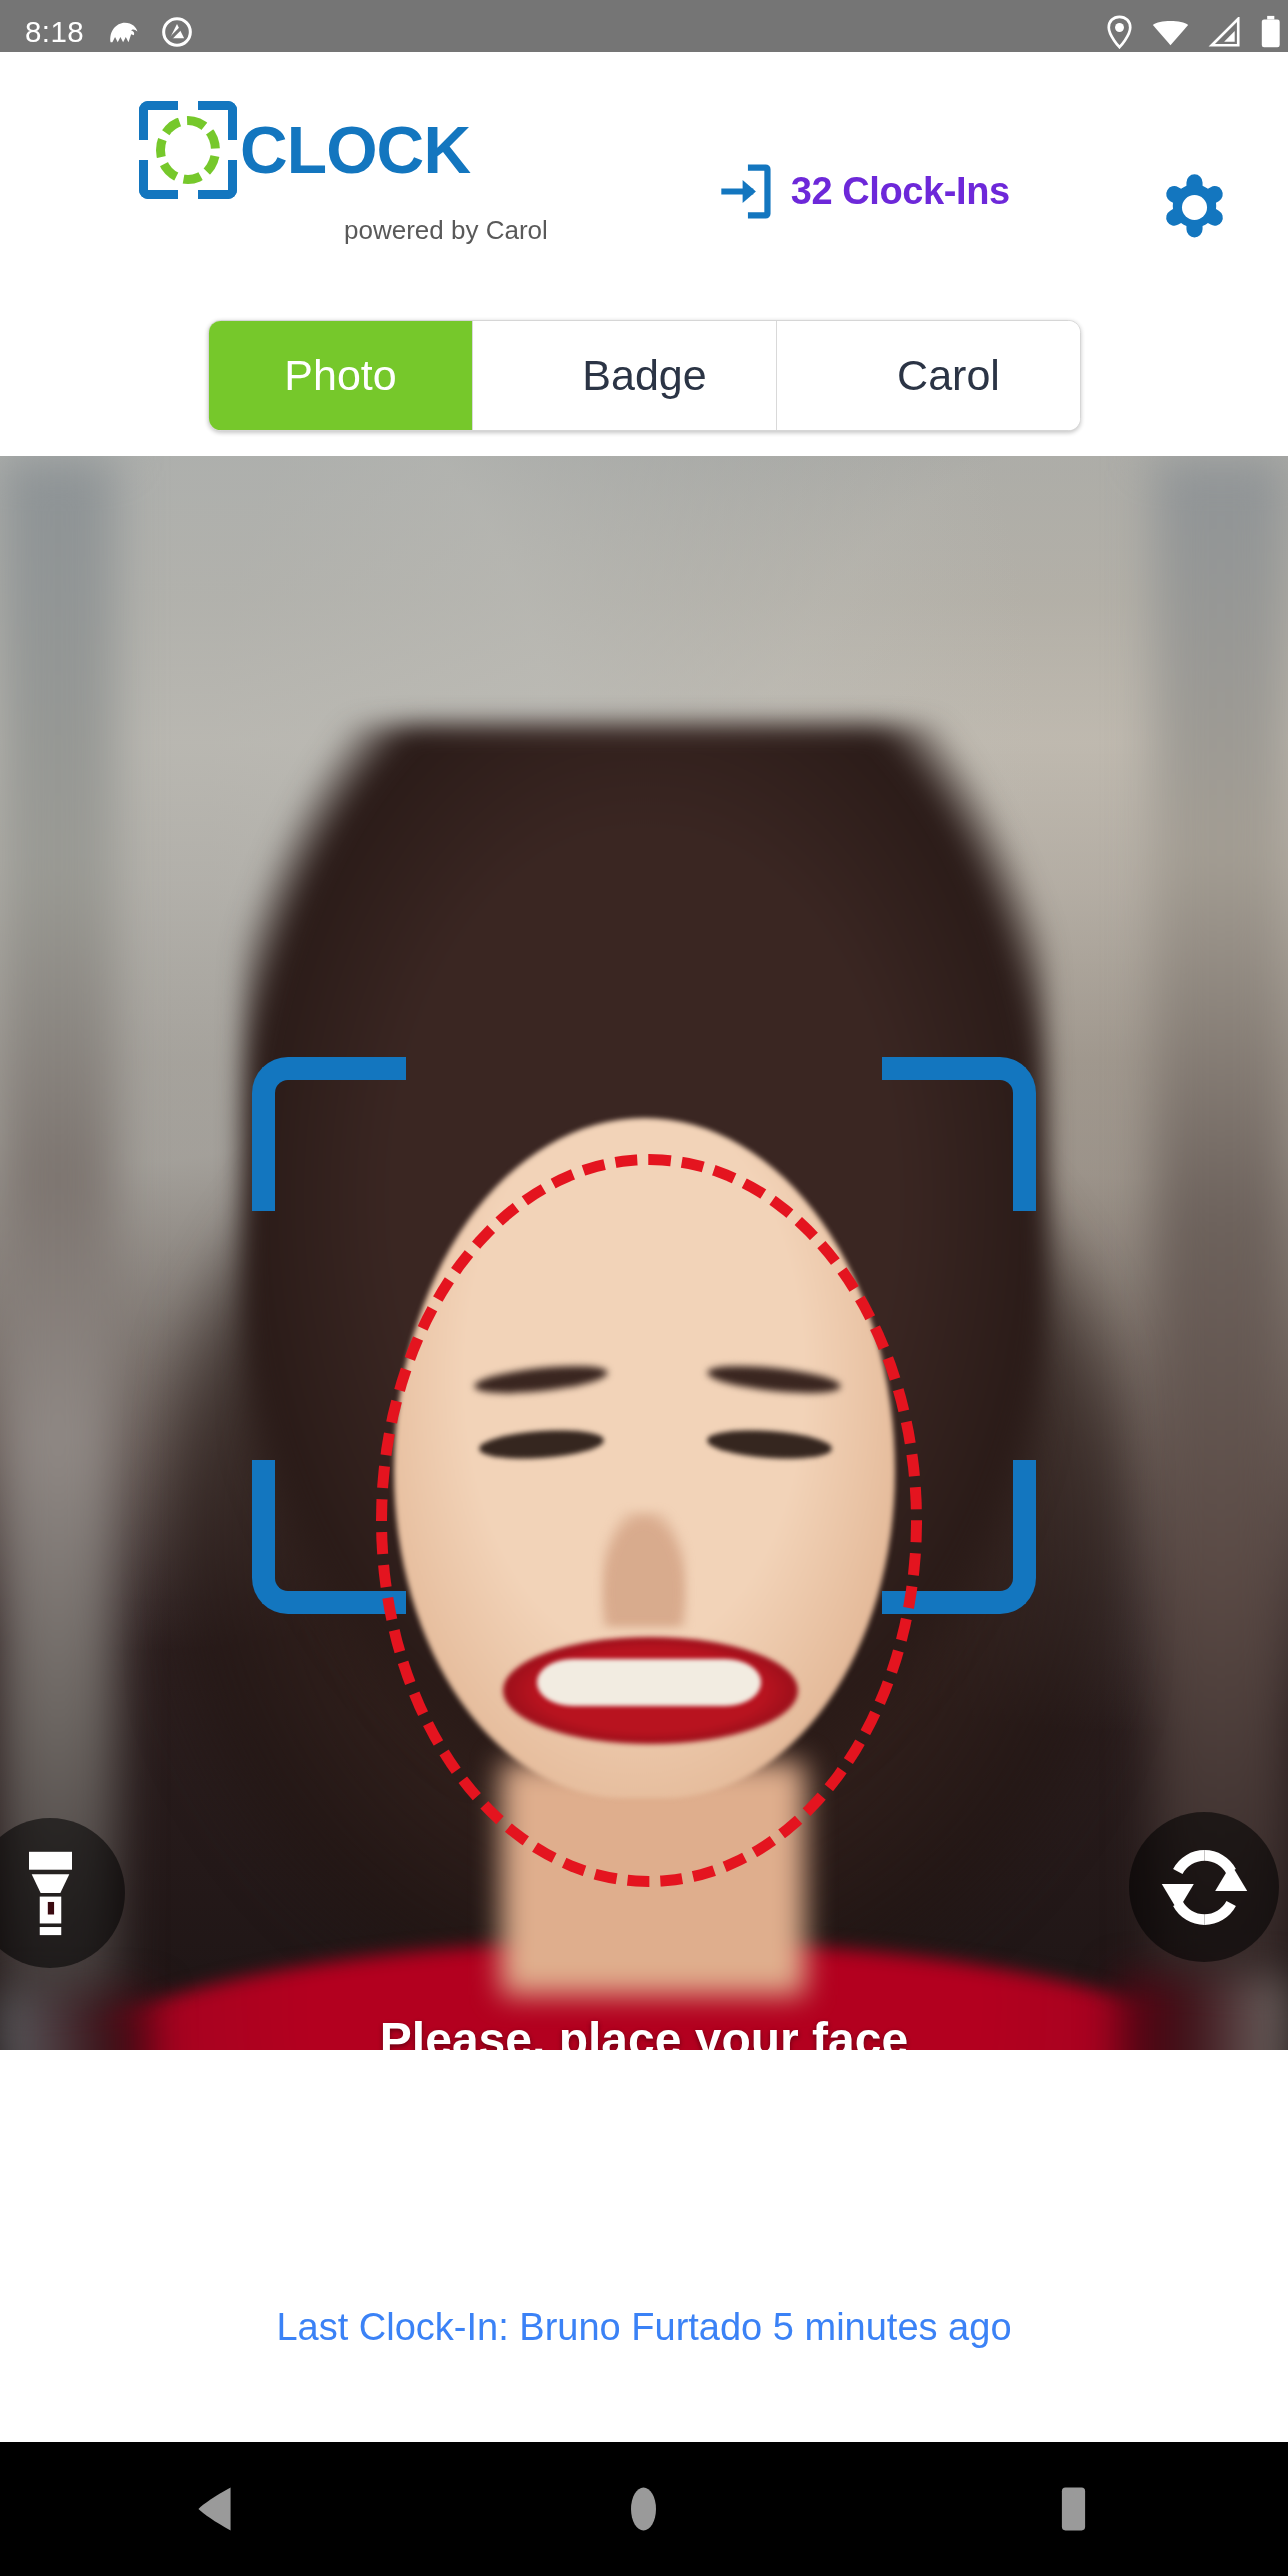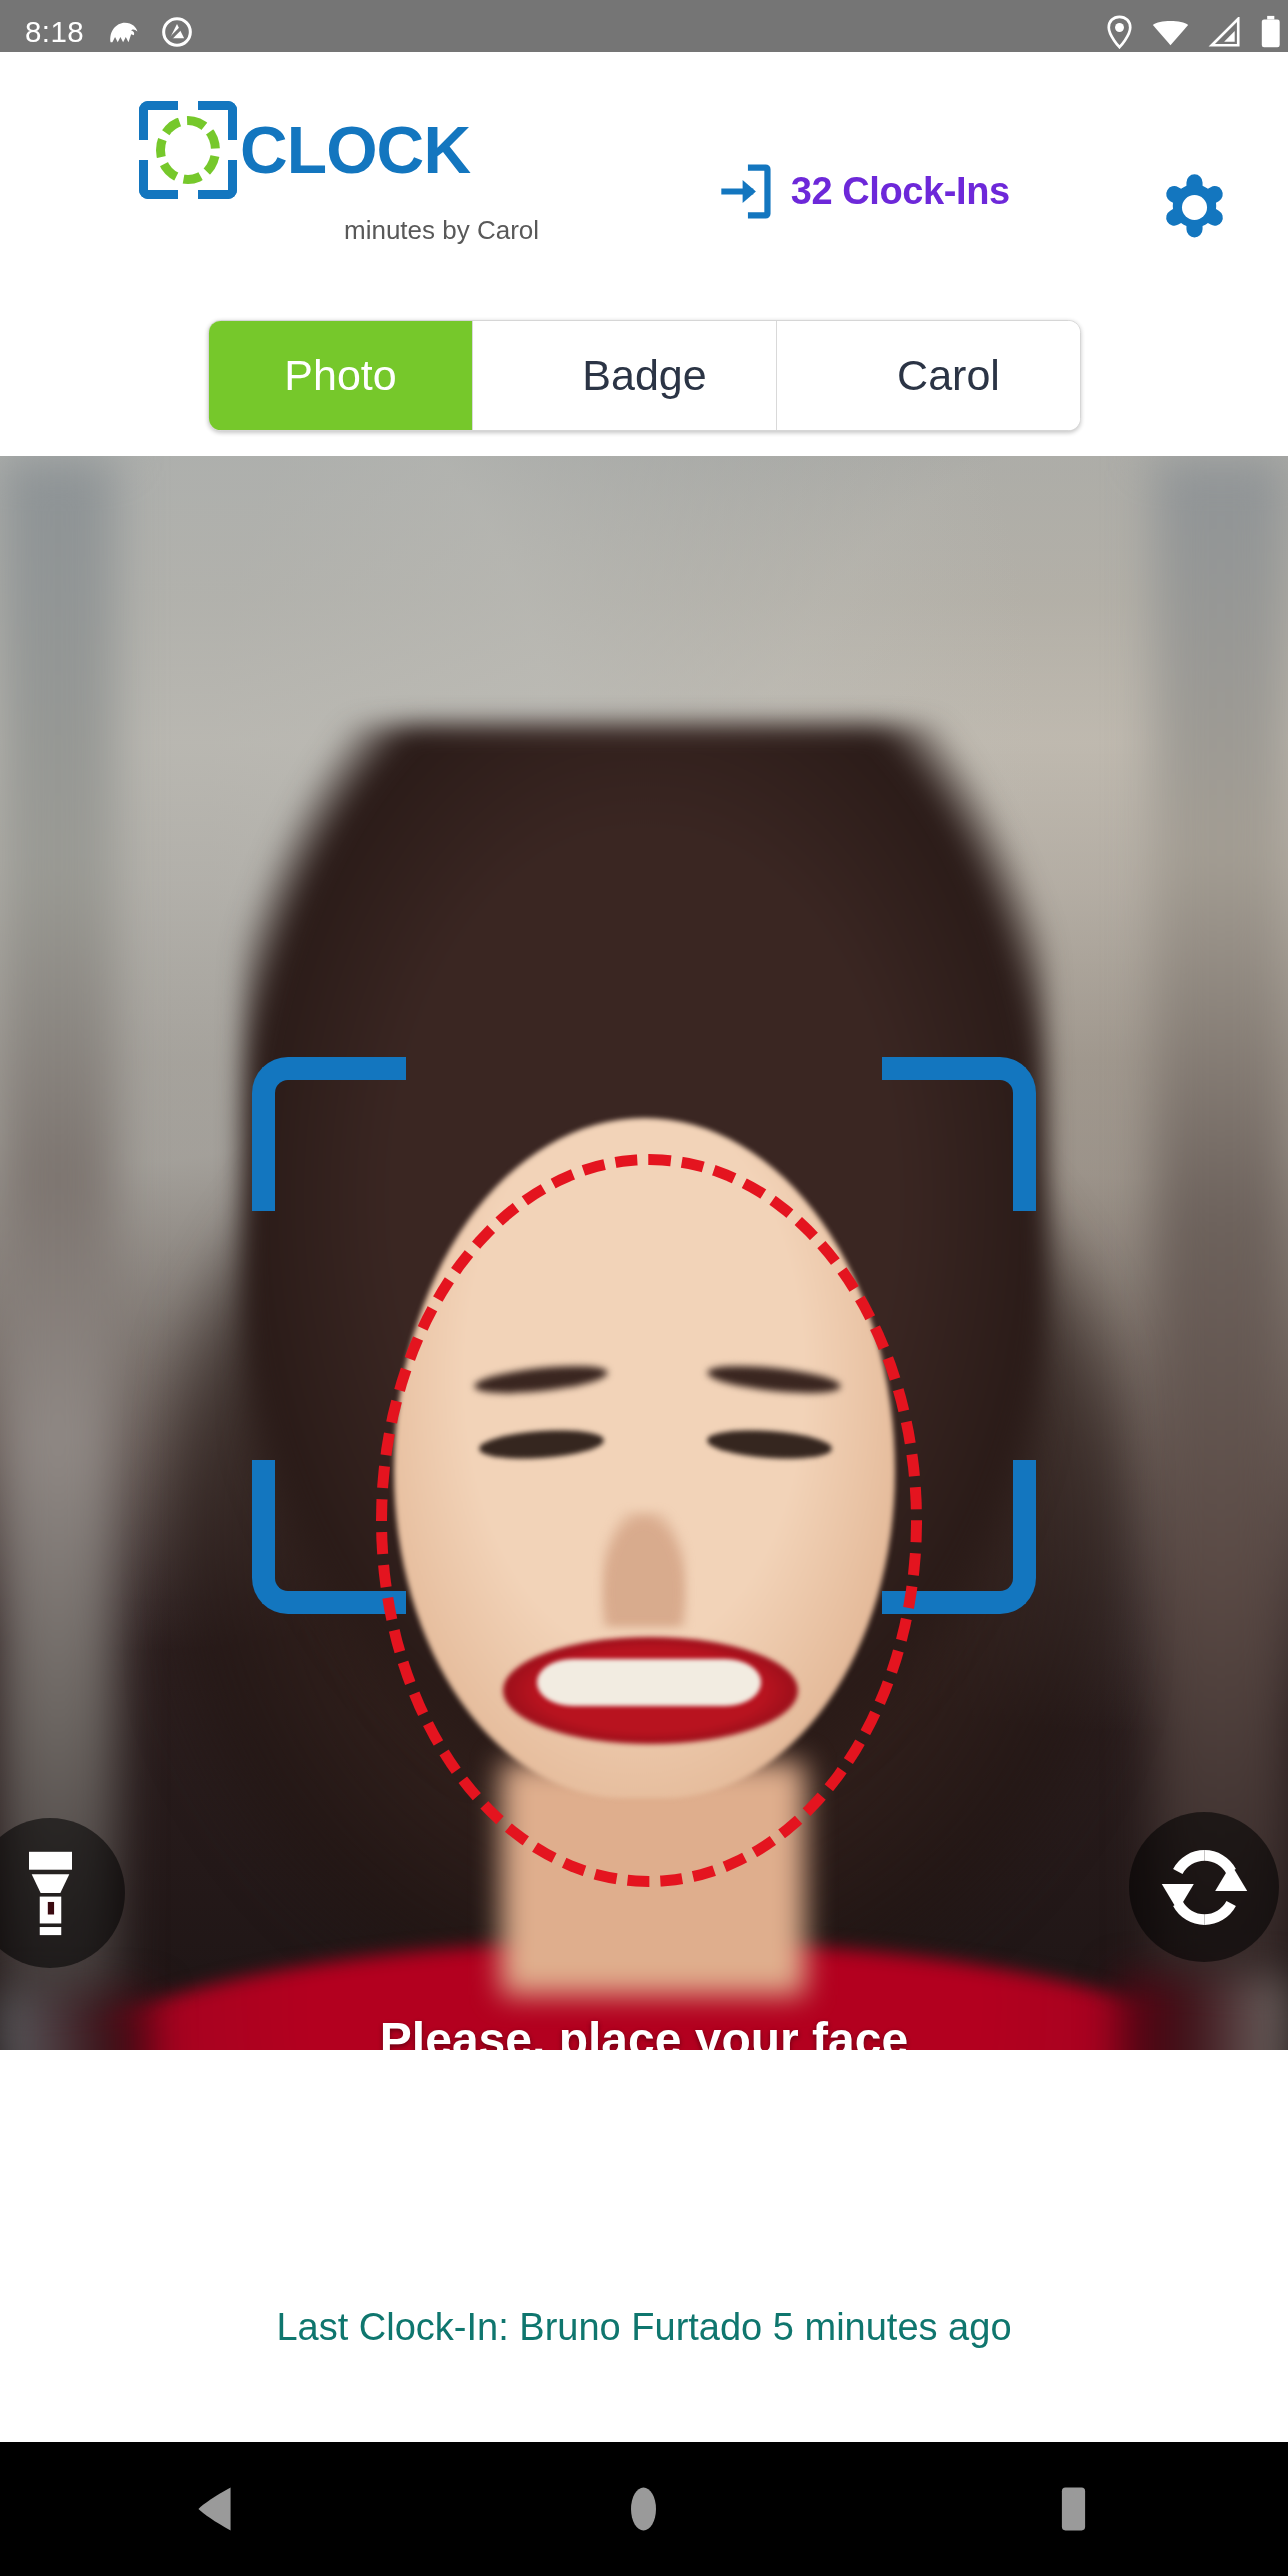--- a/index.html
+++ b/index.html
@@ -128,21 +128,21 @@
 
   
   .capture{
     position:absolute; left:119px; top:2050px; width:1051px; height:195px;
     background:#8BBEDF; border-radius:19.7px;
     display:flex; align-items:center; justify-content:center; gap:39px;
   }
   .capture-label{ font-size:56px; font-weight:500; color:#C7DEF0; letter-spacing:0.9px; }
 
   .lastclock{ position:absolute; left:0; top:2306px; width:1288px; text-align:center;
-     font-size:38px; color:#0f766e; }
+     font-size:38px; color:#3b82f6; }
 
   
   .navbar{ position:absolute; left:0; bottom:0; width:1288px; height:134px; background:#000000;
      display:flex; align-items:center; justify-content:space-around; }
   .nav-hit{ width:197px; height:134px; display:flex; align-items:center; justify-content:center; }
 </style>
 </head>
 <body>
 
 <div id="app">
@@ -185,21 +185,21 @@
       <div class="logo-mark">
         <div class="br tl"></div>
         <div class="br tr"></div>
         <div class="br bl"></div>
         <div class="br brr"></div>
         <div class="dashring"></div>
       </div>
       <div class="logo-text">CLOCK</div>
     </div>
 
-    <div class="tagline">minutes by Carol</div>
+    <div class="tagline">powered by Carol</div>
 
     <div class="clockins">
       <svg width="55" height="55" viewBox="0 0 62 62">
         <path d="M36 4 H56 a2 2 0 0 1 2 2 V56 a2 2 0 0 1 -2 2 H36" fill="none" stroke="#1376BF" stroke-width="7"></path>
         <path d="M6 31 H42" stroke="#1376BF" stroke-width="7"></path>
         <path d="M30 18 L45 31 L30 44 Z" fill="#1376BF"></path>
       </svg>
       <span class="clockins-label">32 Clock-Ins</span>
     </div>
 

